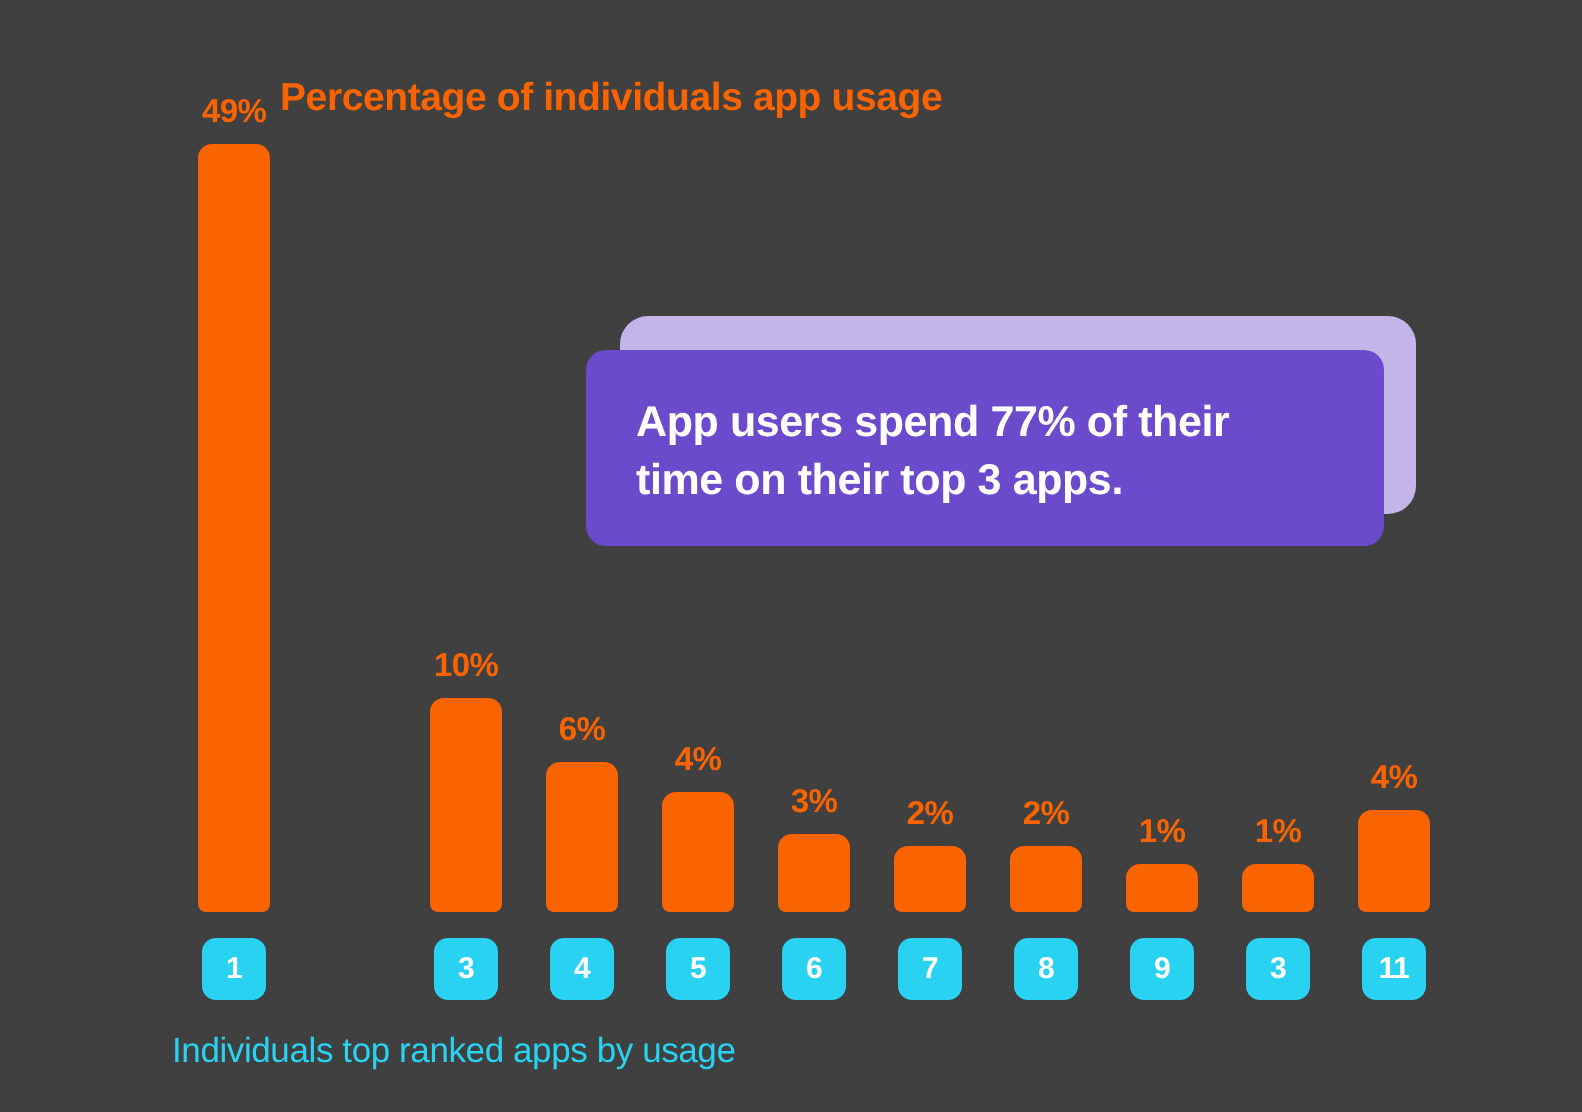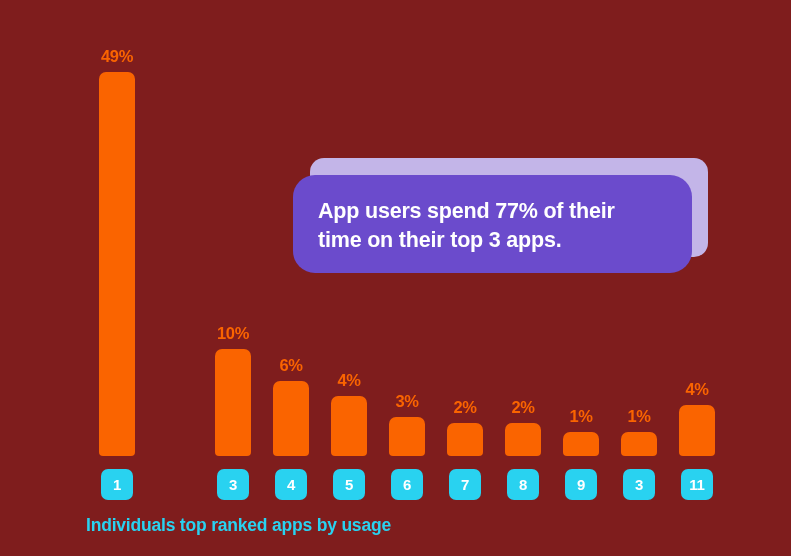--- a/index.html
+++ b/index.html
@@ -7,21 +7,21 @@
     padding: 0;
     background: #ffffff;
   }
   body {
     font-family: "Liberation Sans", sans-serif;
   }
   #page {
     position: relative;
     width: 791px;
     height: 556px;
-    background: #7f1d1d;
+    background: #404040;
     overflow: hidden;
   }
 
   
   #chart-title {
     position: absolute;
     left: 140px;
     top: 37px;
     width: 470px;
     color: #FA6400;
@@ -45,21 +45,21 @@
     background: #C3B5E8;
     border-radius: 14px;
   }
   #callout-card {
     position: absolute;
     left: 293px;
     top: 175px;
     width: 399px;
     height: 98px;
     background: #6B4BCC;
-    border-radius: 22px;
+    border-radius: 10px;
   }
   #callout-text {
     position: absolute;
     left: 25px;
     top: 22px;
     width: 360px;
     color: #ffffff;
     font-size: 21.5px;
     font-weight: bold;
     line-height: 29px;
@@ -117,21 +117,21 @@
     letter-spacing: -0.3px;
   }
 
   
   #x-axis-label {
     position: absolute;
     left: 86px;
     top: 515px;
     color: #29D2F0;
     font-size: 17.5px;
-    font-weight: bold;
+    font-weight: normal;
     letter-spacing: -0.2px;
     white-space: nowrap;
   }
 </style>
 </head>
 <body>
 
 <div id="page">
 
   <div id="plot-area">
@@ -181,20 +181,21 @@
         <div class="tick-chip">3</div>
       </div>
       <div class="bar-group" style="left: 668px; top: 0px; height: 556px;">
         <div class="bar-value" style="top: 380px;">4%</div>
         <div class="bar-rect" style="top: 405px; height: 51px;"></div>
         <div class="tick-chip">11</div>
       </div>
     </div>
 
   <div id="chart-title">
+    <span class="title-line">Percentage of individuals app usage</span>
   </div>
 
   <div id="callout-shadow-card"></div>
 
   <div id="callout-card">
     <div id="callout-text">
       <span class="callout-line">App users spend 77% of their</span>
       <span class="callout-line">time on their top 3 apps.</span>
     </div>
   </div>

